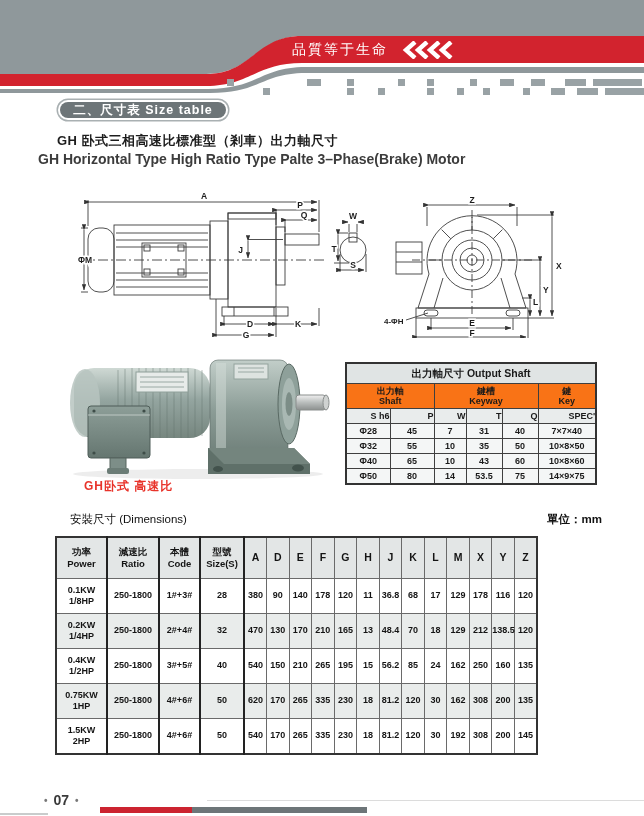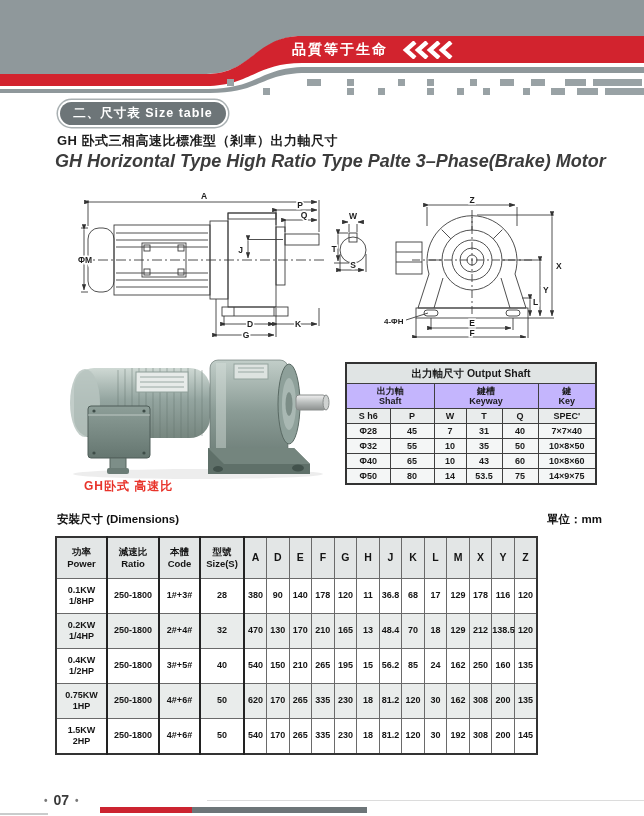--- a/index.html
+++ b/index.html
@@ -4,46 +4,46 @@
 <style>
   html,body{margin:0;padding:0;background:#fff;}
   body{font-family:"Liberation Sans", sans-serif;}
   #page{position:relative;width:644px;height:816px;background:#fff;overflow:hidden;}
   .abs{position:absolute;}
   .ml{white-space:pre-line;}
 
   
   #hdr-svg{position:absolute;left:0;top:0;}
   #banner-row{position:absolute;left:292px;top:37px;height:25px;display:flex;align-items:center;gap:14px;}
-  #banner-text{color:#fff;font-size:14px;font-weight:bold;letter-spacing:2px;}
+  #banner-text{color:#fff;font-size:14px;font-weight:normal;letter-spacing:2px;}
   .dot{position:absolute;width:7px;height:7px;background:#99a2a5;}
 
   
-  #pill{left:60px;top:102px;width:166px;height:23px;background:#6d7578;border-radius:13px;
+  #pill{left:60px;top:102px;width:166px;height:16px;background:#6d7578;border-radius:13px;
         box-shadow:0 0 0 2px #fff,0 0 0 3.5px #a9b0b2;display:flex;align-items:center;justify-content:center;}
   #pill span{color:#fff;font-size:12.5px;font-weight:bold;letter-spacing:1px;}
 
   #title-zh{left:57px;top:132px;font-size:13px;font-weight:bold;color:#1d1d1d;letter-spacing:.5px;}
-  #title-en{left:55px;top:151px;font-size:18px;font-weight:bold;color:#3c3c3c;font-style:italic;}
+  #title-en{left:38px;top:151px;font-size:14px;font-weight:bold;color:#3c3c3c;}
 
   
   #photo-cap{left:84px;top:478px;font-size:12px;font-weight:bold;color:#e8332a;letter-spacing:1px;}
 
   
-  #dims-label{left:57px;top:512px;font-size:11.5px;font-weight:bold;color:#111;}
+  #dims-label{left:70px;top:512px;font-size:11.5px;font-weight:normal;color:#111;}
   #unit-label{right:42px;top:512px;font-size:11.5px;font-weight:bold;color:#111;}
 
   
   #ost{left:345px;top:362px;width:250px;border-collapse:collapse;table-layout:fixed;}
   #ost th,#ost td{border:1px solid #3f3f3f;font-size:9px;font-weight:bold;color:#1a1a1a;
         text-align:center;padding:0;line-height:1.15;}
   #ost{border:2px solid #333;}
   #ost .t-title{background:#e0e4e4;font-size:10.5px;height:19px;}
-  #ost .t-group{background:#c4b5fd;height:24px;}
-  #ost .t-col{background:#e9ecec;height:14px;}
+  #ost .t-group{background:#f97316;height:24px;}
+  #ost .t-col{background:#e9ecec;height:14px;text-align:right;}
   #ost tbody td{background:#f4f6f6;height:14px;}
 
   
   #dims{left:55px;top:536px;width:483px;border-collapse:collapse;table-layout:fixed;border:2px solid #333;}
   #dims th,#dims td{border:1px solid #6a6a6a;text-align:center;padding:0;color:#141414;line-height:1.25;}
   #dims th{background:#e3e6e6;height:40px;font-size:9.5px;font-weight:bold;}
   #dims th.letter{font-size:10.5px;}
   #dims td{height:34px;font-size:9px;font-weight:bold;background:#fff;}
   #dims tbody tr:nth-child(even) td{background:#e9eceb;}
   #dims th:nth-child(1){width:49px;}

